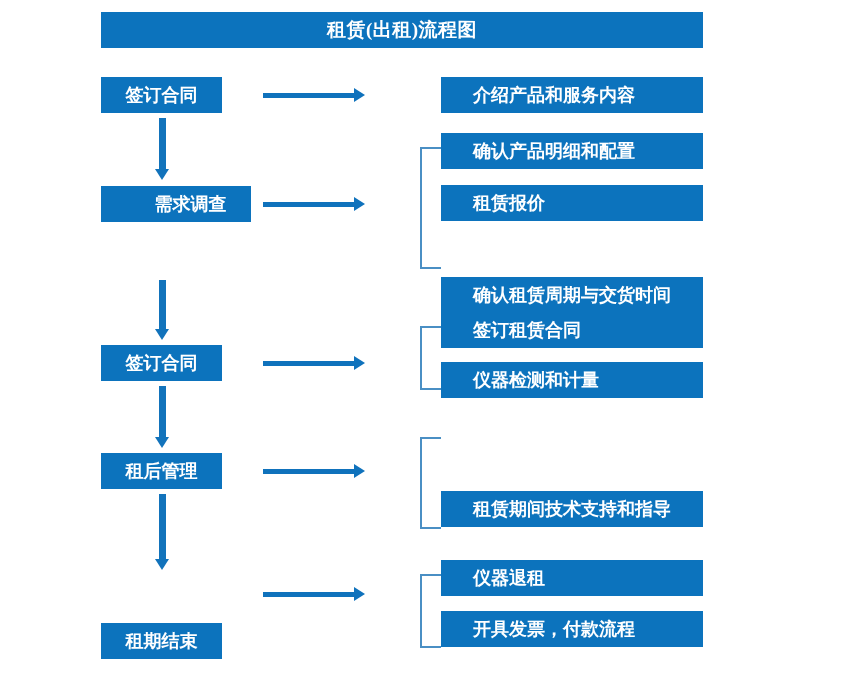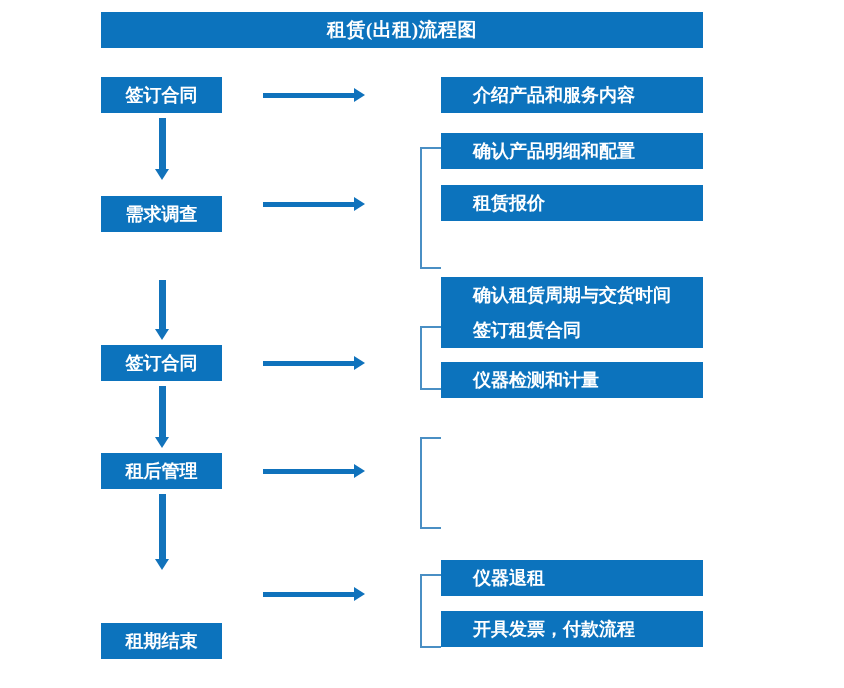--- a/index.html
+++ b/index.html
@@ -87,21 +87,21 @@
   }
 </style>
 </head>
 <body>
 
 <div id="canvas">
 
   <div class="title-bar">租赁(出租)流程图</div>
 
   <div class="node stage" style="top:77px;">签订合同</div>
-  <div class="node stage" style="top:196px;">需求调查</div>
+  <div class="node stage" style="top:186px;padding-left:29px;">需求调查</div>
   <div class="node stage" style="top:345px;">签订合同</div>
   <div class="node stage" style="top:453px;">租后管理</div>
   <div class="node stage" style="top:584px;margin-top:39px;">租期结束</div>
 
   <div class="v-arrow" style="top:118px;height:62px;">
     <span class="shaft"></span>
     <span class="head"></span>
   </div>
   <div class="v-arrow" style="top:280px;height:60px;">
     <span class="shaft"></span>
@@ -141,16 +141,17 @@
   <div class="bracket" style="top:326px;height:64px;"></div>
   <div class="bracket" style="top:437px;height:92px;"></div>
   <div class="bracket" style="top:574px;height:74px;"></div>
 
   <div class="node detail" style="top:77px;">介绍产品和服务内容</div>
   <div class="node detail" style="top:133px;">确认产品明细和配置</div>
   <div class="node detail" style="top:185px;">租赁报价</div>
   <div class="node detail" style="top:245px;margin-top:32px;">确认租赁周期与交货时间</div>
   <div class="node detail" style="top:312px;">签订租赁合同</div>
   <div class="node detail" style="top:362px;">仪器检测和计量</div>
+  <div class="node detail" style="top:491px;">租赁期间技术支持和指导</div>
   <div class="node detail" style="top:560px;font-family:Liberation Mono, monospace;">仪器退租</div>
   <div class="node detail" style="top:611px;">开具发票，付款流程</div>
 
 </div>
 
 </body></html>

